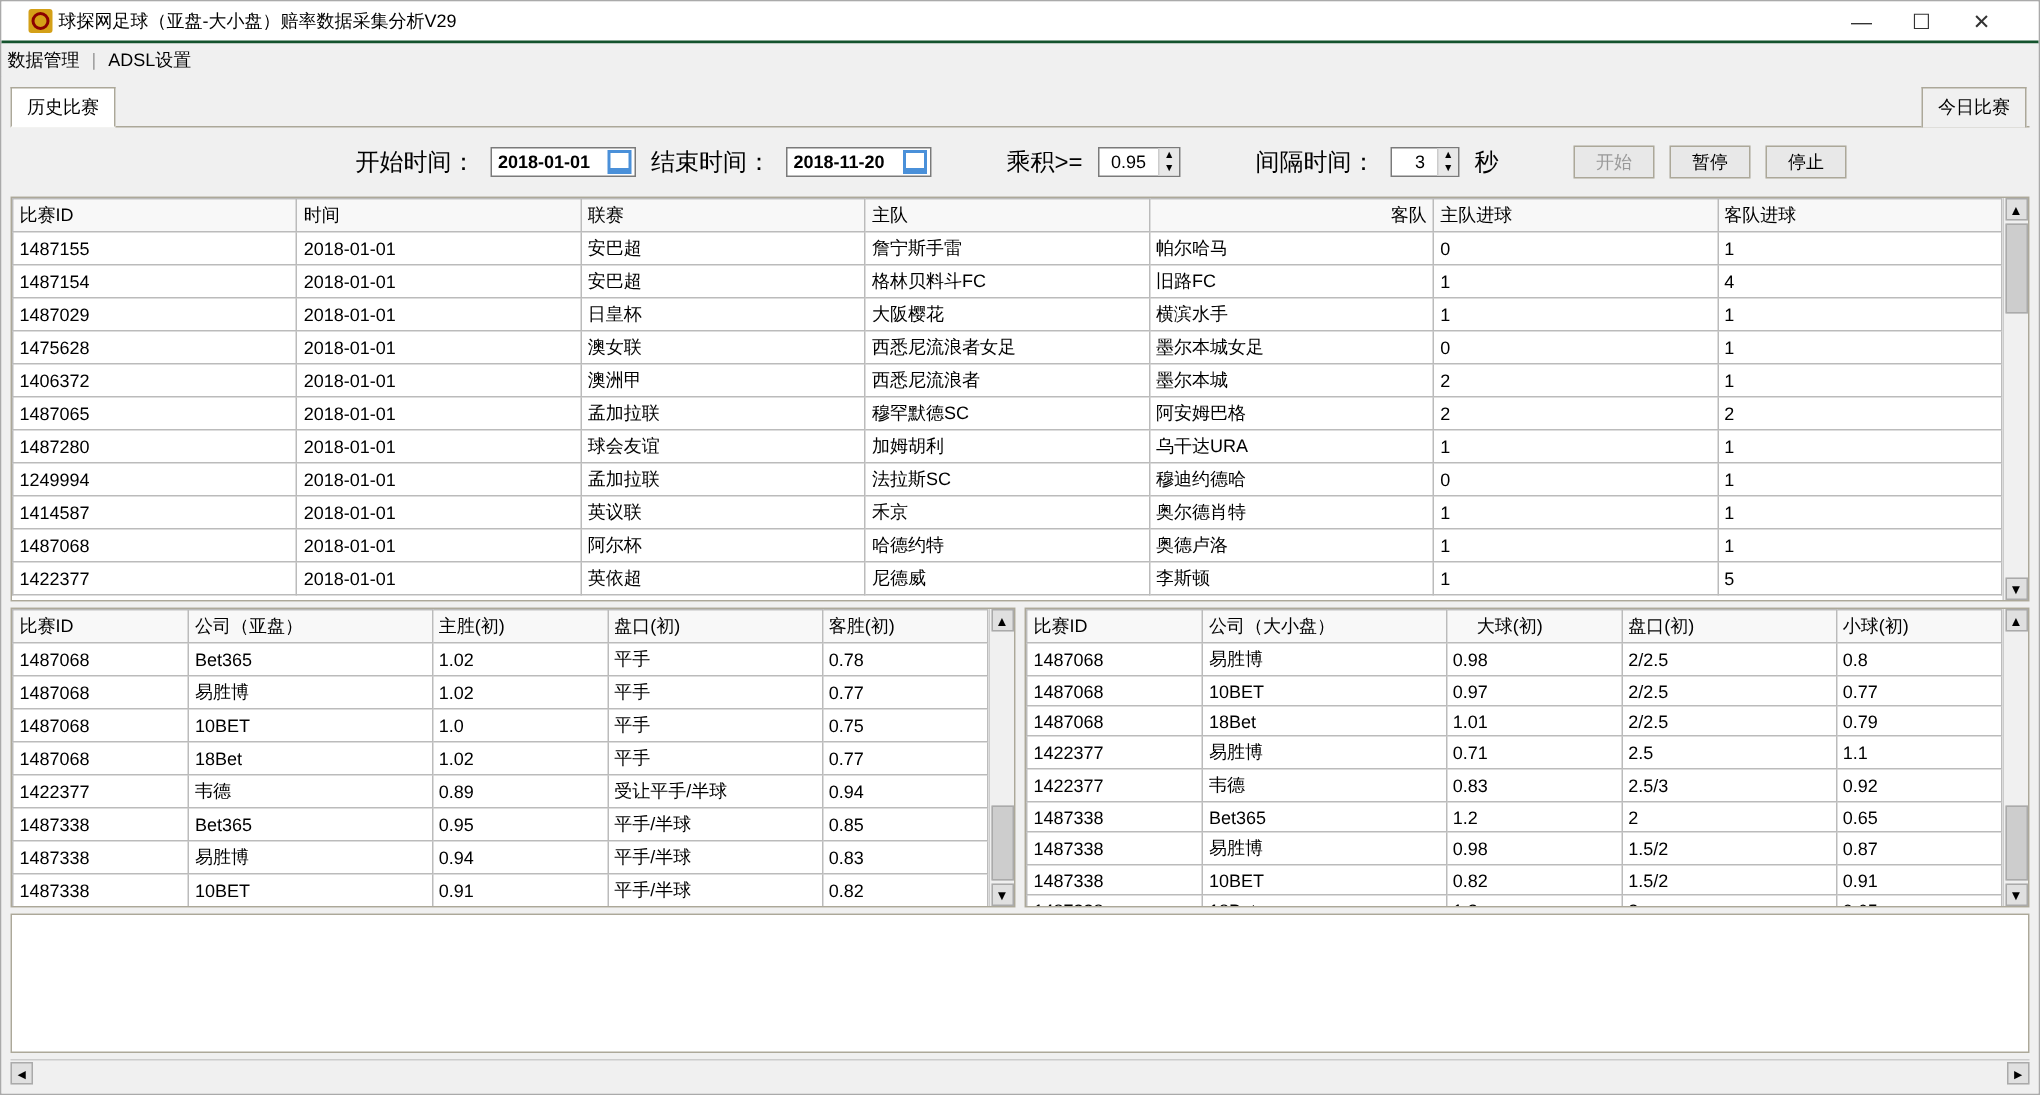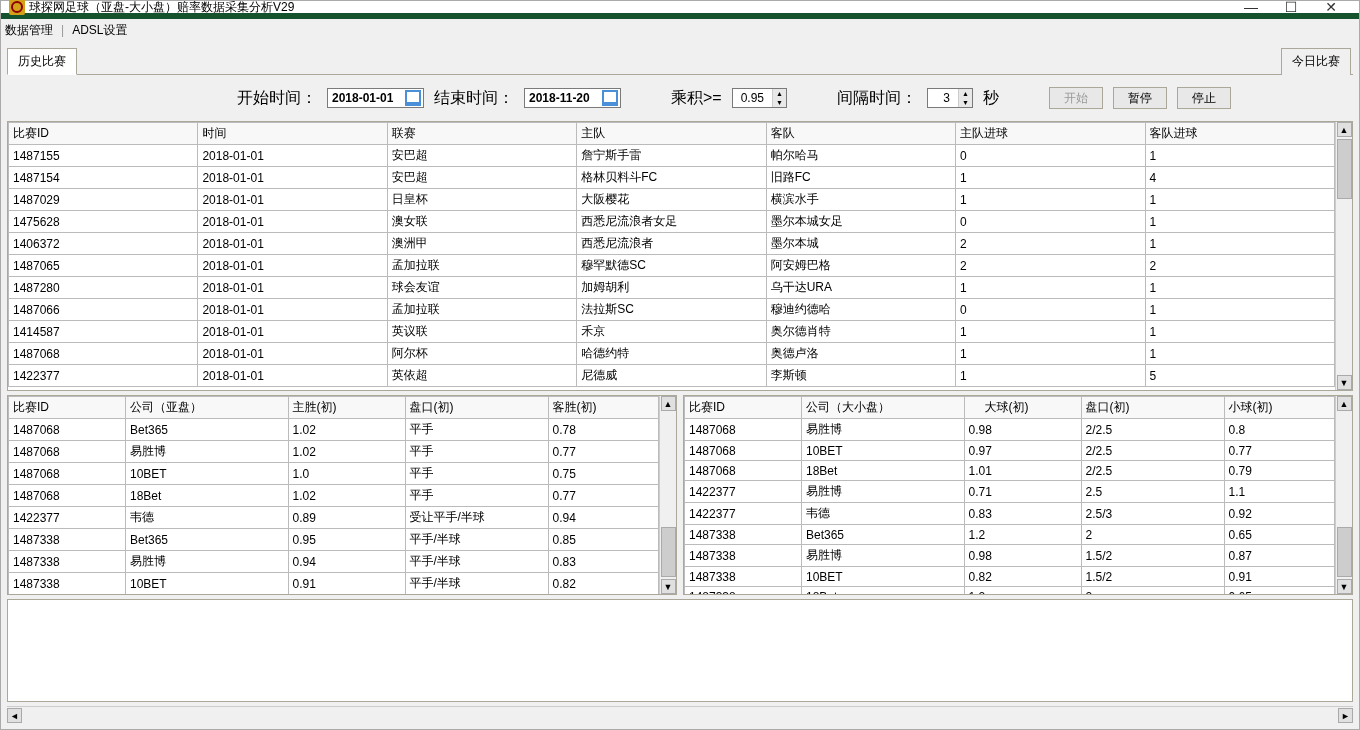--- a/index.html
+++ b/index.html
@@ -1,18 +1,18 @@
 <!DOCTYPE html>
 <html><head>
 <meta charset="utf-8">
 <style>
 * { box-sizing: border-box; margin: 0; padding: 0; }
 body { font-family: "Microsoft YaHei", SimSun, Arial, sans-serif; font-size: 12px; background: #fff; color: #000; overflow: hidden; }
 .window { width: 1360px; height: 730px; border: 1px solid #aaa; background: #f0f0f0; display: flex; flex-direction: column; }
-.titlebar { height: 18px; background: #fff; display: flex; align-items: center; padding: 0 8px; border-bottom: 6px solid #14532d; }
+.titlebar { height: 28px; background: #fff; display: flex; align-items: center; padding: 0 18px; border-bottom: 2px solid #14532d; }
 .titlebar .icon { width: 16px; height: 16px; background: #d4a017; border-radius: 2px; margin-right: 4px; position: relative; }
 .titlebar .icon::after { content: ""; position: absolute; width: 8px; height: 8px; border: 2px solid #8b0000; border-radius: 50%; top: 2px; left: 2px; }
 .titlebar .title { flex: 1; font-size: 12px; }
 .titlebar .win-btns { display: flex; }
 .titlebar .win-btn { width: 40px; height: 20px; display: flex; align-items: center; justify-content: center; font-size: 14px; color: #333; }
 .menubar { height: 22px; display: flex; align-items: center; padding: 0 4px; gap: 8px; background: #f0f0f0; }
 .menubar .sep { color: #999; }
 .client { flex: 1; padding: 6px; background: #f0f0f0; display: flex; flex-direction: column; gap: 4px; overflow: hidden; }
 .tabs { display: flex; border-bottom: 1px solid #aca899; justify-content: space-between; }
 .tabs .tab { padding: 4px 10px; border: 1px solid #aca899; border-bottom: none; background: #f0f0f0; margin-right: 2px; position: relative; top: 1px; }
@@ -111,21 +111,21 @@
 
     <div class="grid-wrap main">
       <div class="grid">
         <table id="tbl-main">
             <thead>
               <tr id="hdr-main">
                 <th style="width: 14%;">比赛ID</th>
                 <th style="width: 14%;">时间</th>
                 <th style="width: 14%;">联赛</th>
                 <th style="width: 14%;">主队</th>
-                <th style="width: 14%;">客队</th>
+                <th style="width: 14%; text-align: right;">客队</th>
                 <th style="width: 14%;">主队进球</th>
                 <th style="width: 14%;">客队进球</th>
               </tr>
             </thead>
             <tbody id="body-main">
               <tr>
                 <td>1487155</td>
                 <td>2018-01-01</td>
                 <td>安巴超</td>
                 <td>詹宁斯手雷</td>
@@ -181,21 +181,21 @@
               <tr>
                 <td>1487280</td>
                 <td>2018-01-01</td>
                 <td>球会友谊</td>
                 <td>加姆胡利</td>
                 <td>乌干达URA</td>
                 <td>1</td>
                 <td>1</td>
               </tr>
               <tr>
-                <td>1487066</td>
+                <td>1249994</td>
                 <td>2018-01-01</td>
                 <td>孟加拉联</td>
                 <td>法拉斯SC</td>
                 <td>穆迪约德哈</td>
                 <td>0</td>
                 <td>1</td>
               </tr>
               <tr>
                 <td>1414587</td>
                 <td>2018-01-01</td>

